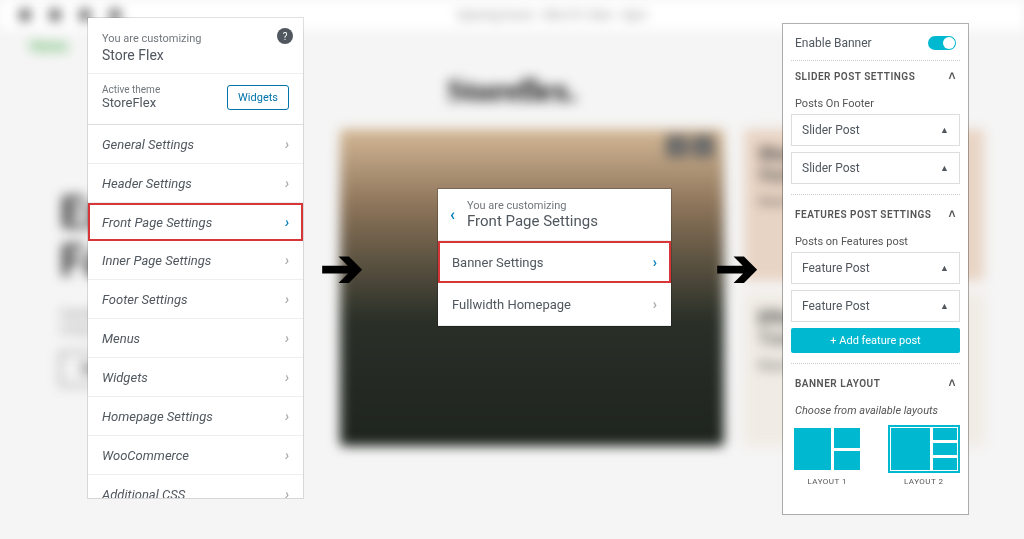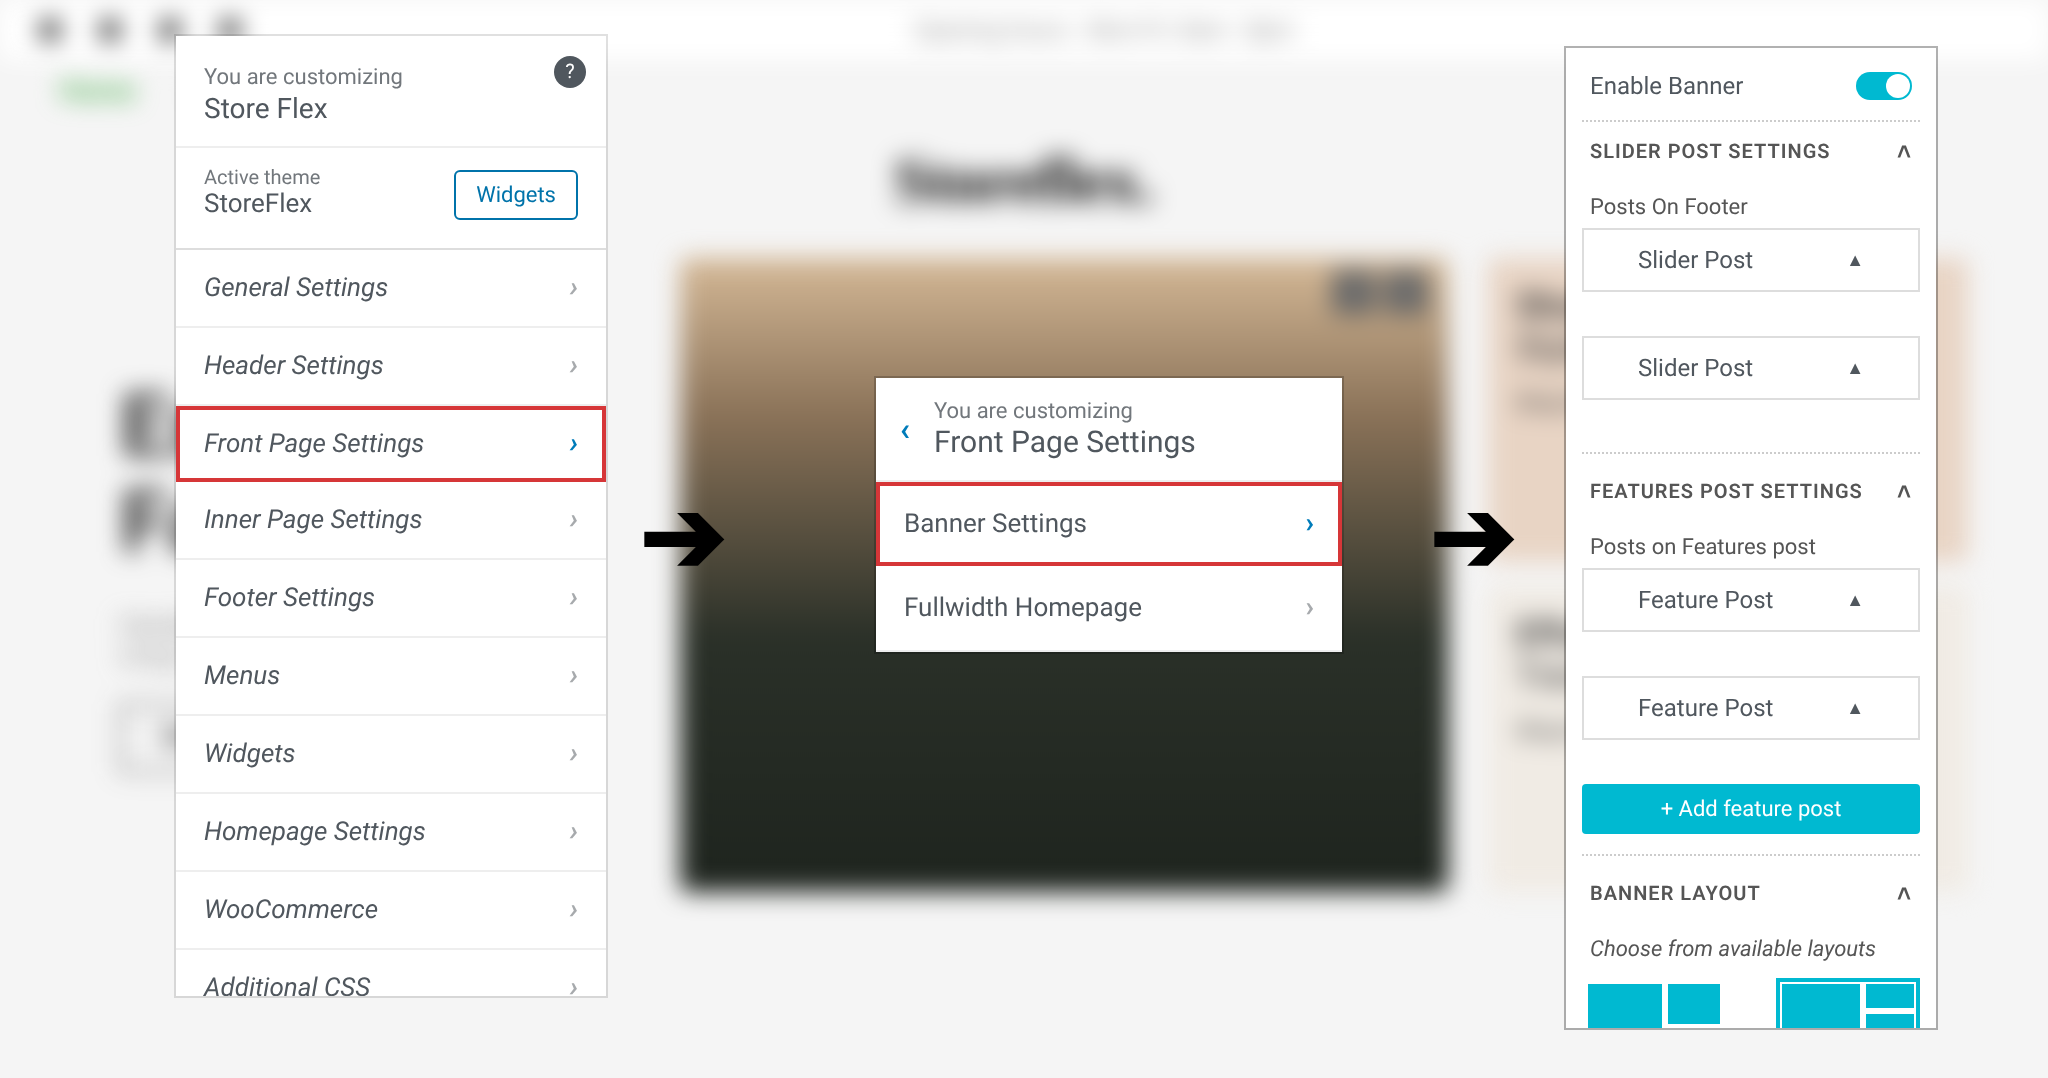--- a/index.html
+++ b/index.html
@@ -70,21 +70,21 @@
       position: absolute; right: 56px; top: 24px; width: 185px; height: 490px;
       background: #fff; z-index: 10; box-shadow: 0 0 0 1px rgba(0,0,0,0.3);
       font-size: 12px; color: #50575e; display: flex; flex-direction: column; padding: 6px 8px; overflow: hidden;
     }
     .p3-enable { display: flex; justify-content: space-between; align-items: center; padding: 6px 4px 10px; border-bottom: 1px dotted #ccc; }
     .toggle { width: 28px; height: 14px; background: #00b9d1; border-radius: 8px; position: relative; cursor: pointer; }
     .toggle::after { content:""; position: absolute; right: 1px; top: 1px; width: 12px; height: 12px; background: #fff; border-radius: 50%; }
     .p3-section-hd { display: flex; justify-content: space-between; align-items: center; padding: 8px 4px; font-size: 10px; font-weight: 600; letter-spacing: 0.5px; color: #555; text-transform: uppercase; cursor: pointer;}
     .p3-caret { font-size: 12px; }
     .p3-label { padding: 6px 4px 4px; font-size: 11px; color: #555; }
-    .p3-repeater { border: 1px solid #ddd; padding: 8px 27px; margin-bottom: 22px; display: flex; justify-content: space-between; align-items: center; font-size: 12px; cursor:pointer;}
+    .p3-repeater { border: 1px solid #ddd; padding: 8px 10px; margin-bottom: 6px; display: flex; justify-content: space-between; align-items: center; font-size: 12px; cursor:pointer;}
     .p3-repeater .tri { font-size: 9px; }
     .p3-addbtn { background: #00b9d1; color: #fff; padding: 6px 10px; font-size: 11px; border: none; float: right; cursor: pointer; border-radius: 2px; margin-bottom: 6px;}
     .p3-clear { clear: both; }
     .p3-divider { border-top: 1px dotted #ccc; margin: 4px 0; }
     .p3-layouts { display: flex; gap: 24px; padding: 4px 0 2px; }
     .layout-opt { flex: 1; display: flex; flex-direction: column; align-items: center; gap: 4px; cursor:pointer;}
     .layout-box { width: 72px; height: 48px; display: flex; gap: 3px; padding: 3px; }
     .layout-opt.sel .layout-box { border: 2px solid #00b9d1; padding: 1px;}
     .lb-col { display: flex; flex-direction: column; gap: 3px; }
     .lb-block { background: #00b9d1; }

